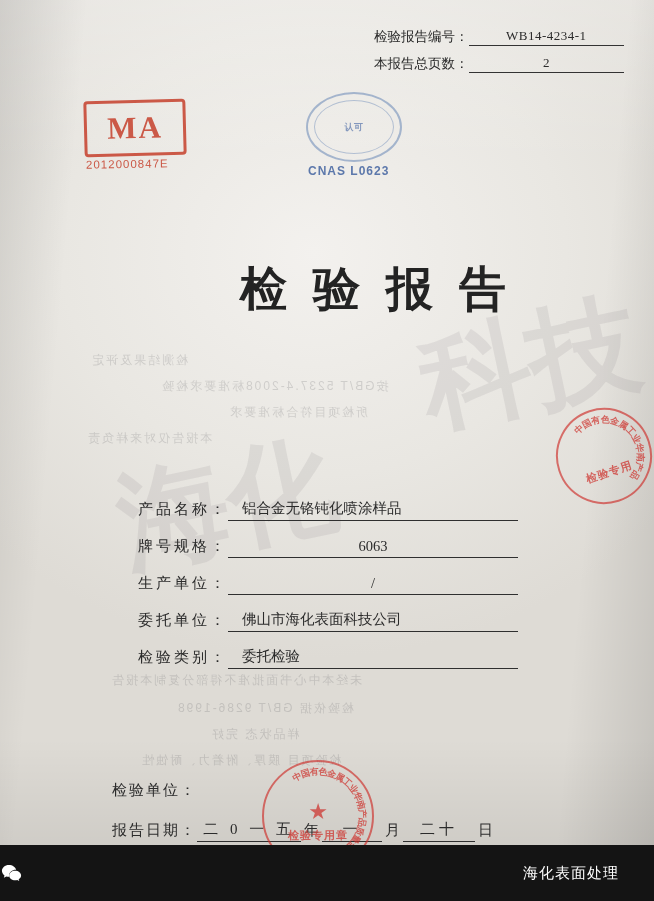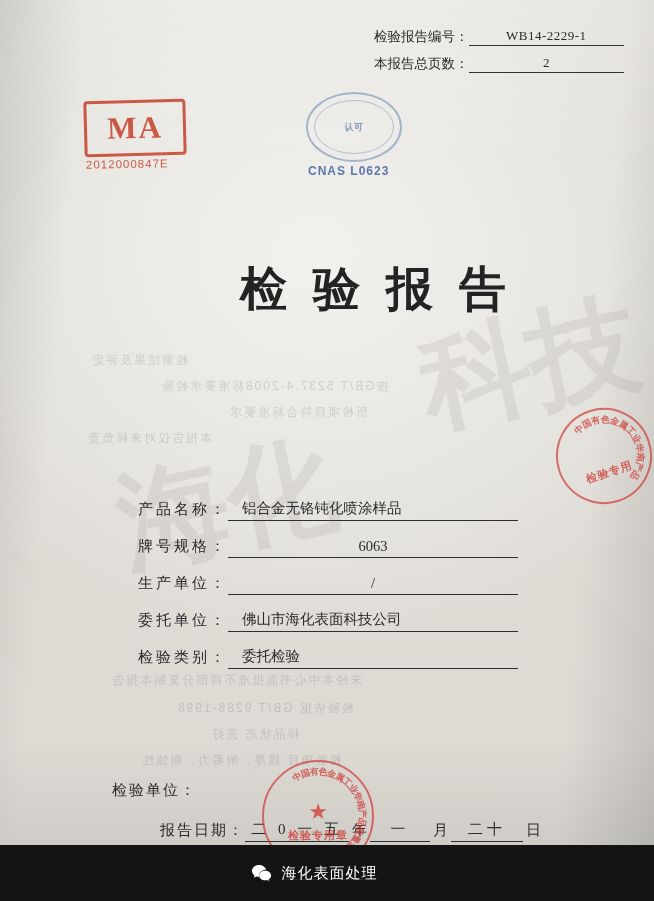--- a/index.html
+++ b/index.html
@@ -199,21 +199,20 @@
     font-size: 15px;
   }
   .footer .frow { height: 40px; }
   .footer .flbl { letter-spacing: 2px; }
   .date-row {
     display: flex;
     align-items: flex-end;
     height: 40px;
     white-space: nowrap;
     font-size: 15px;
-    margin-left: 48px;
   }
   .date-row .flbl { letter-spacing: 2px; padding-bottom: 2px; }
   .date-row .seg {
     border-bottom: 1px solid #2f2f2f;
     text-align: center;
     padding: 0 4px 2px 4px;
     font-size: 15px;
     letter-spacing: 4px;
   }
   .date-row .unit { padding: 0 3px 2px 3px; }
@@ -279,24 +278,23 @@
   
   .wbar {
     position: absolute;
     left: 0;
     bottom: 0;
     width: 654px;
     height: 56px;
     background: #141414;
     display: flex;
     align-items: center;
-    justify-content: center;
-    padding-right: 27px;
+    justify-content: space-between;
+    padding-right: 35px;
     box-sizing: border-box;
-    text-decoration: underline;
   }
   .wbar .wx {
     width: 23px;
     height: 23px;
     margin-right: 9px;
     flex: 0 0 auto;
   }
   .wbar .wtxt {
     color: #ffffff;
     font-family: "Liberation Sans", sans-serif;
@@ -318,21 +316,21 @@
   <div class="bleed" style="left:176px; top:700px; font-size:12px;">检验依据 GB/T 9286-1998</div>
   <div class="bleed" style="left:210px; top:726px; font-size:12px;">样品状态 完好</div>
   <div class="bleed" style="left:140px; top:752px; font-size:12px;">检验项目 膜厚、附着力、耐蚀性</div>
 
   <div class="watermark" style="left:420px; top:290px; font-size:110px; transform:rotate(-12deg);">科技</div>
   <div class="watermark" style="left:118px; top:430px; font-size:110px; transform:rotate(-12deg);">海化</div>
 
   <div class="hdr">
     <div class="row">
       <span class="lbl">检验报告编号：</span>
-      <span class="val num">WB14-2229-1</span>
+      <span class="val num">WB14-4234-1</span>
     </div>
     <div class="row">
       <span class="lbl">本报告总页数：</span>
       <span class="val">2</span>
     </div>
   </div>
 
   <div class="ma-stamp">MA</div>
   <div class="ma-code">2012000847E</div>
 

